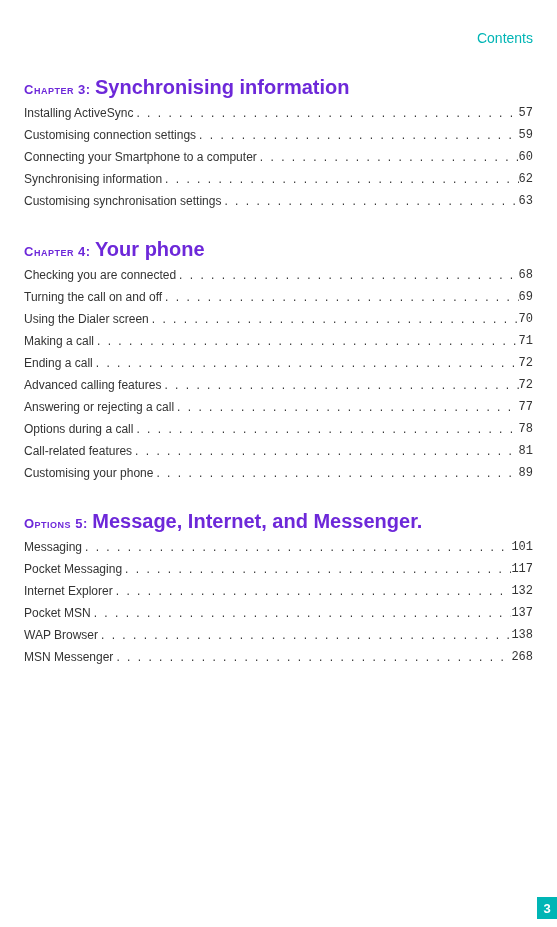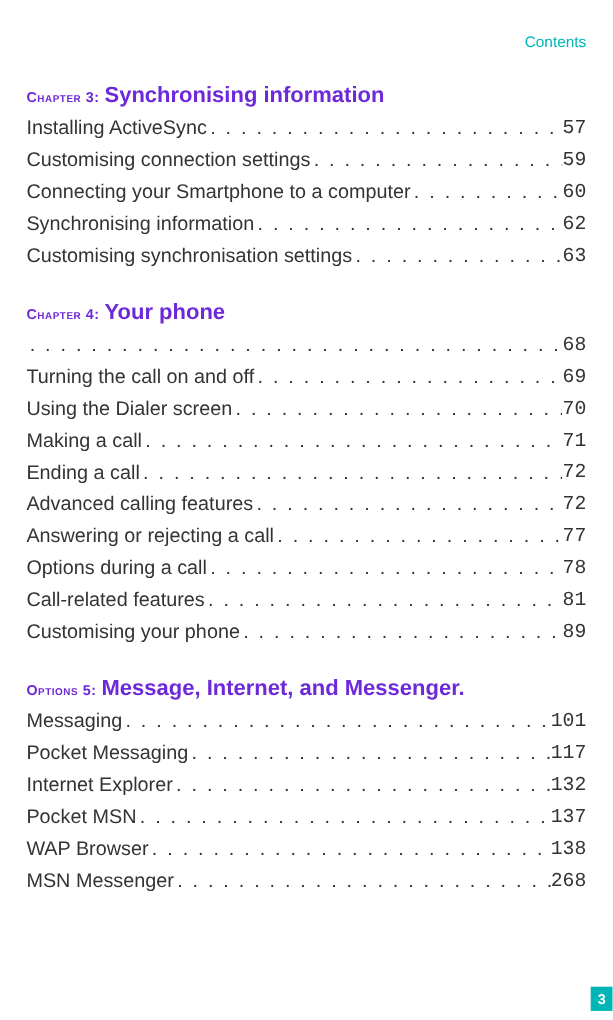--- a/index.html
+++ b/index.html
@@ -35,21 +35,21 @@
     }
     .chapter-title {
       font-size: 20px;
     }
     .toc-section {
       margin-bottom: 28px;
     }
     .toc-row {
       display: flex;
       align-items: center;
-      font-size: 18px;
+      font-size: 12px;
       color: #333;
       margin-bottom: 8px;
       white-space: nowrap;
     }
     .toc-label {
       flex-shrink: 0;
     }
     .toc-dots {
       flex: 1;
       overflow: hidden;
@@ -115,20 +115,21 @@
     <span class="toc-page">63</span>
   </div>
 </div>
 
 <div class="toc-section">
   <div class="chapter-heading">
     <span class="chapter-prefix">Chapter  4:</span>
     <span class="chapter-title">Your phone</span>
   </div>
   <div class="toc-row">
+    <span class="toc-label">Checking you are connected </span>
     <span class="toc-dots"></span>
     <span class="toc-page">68</span>
   </div>
   <div class="toc-row">
     <span class="toc-label">Turning the call on and off </span>
     <span class="toc-dots"></span>
     <span class="toc-page">69</span>
   </div>
   <div class="toc-row">
     <span class="toc-label">Using the Dialer screen  </span>

